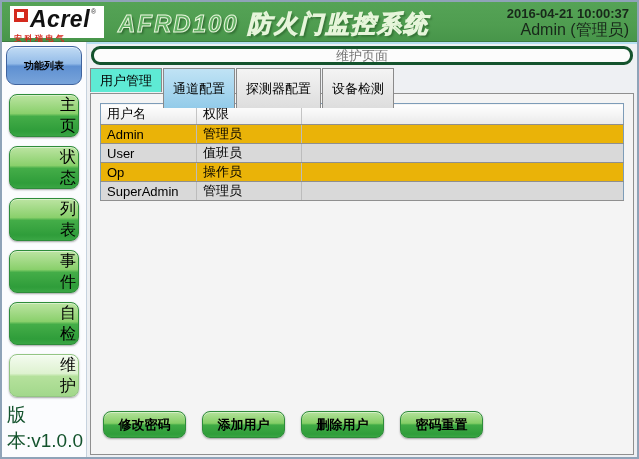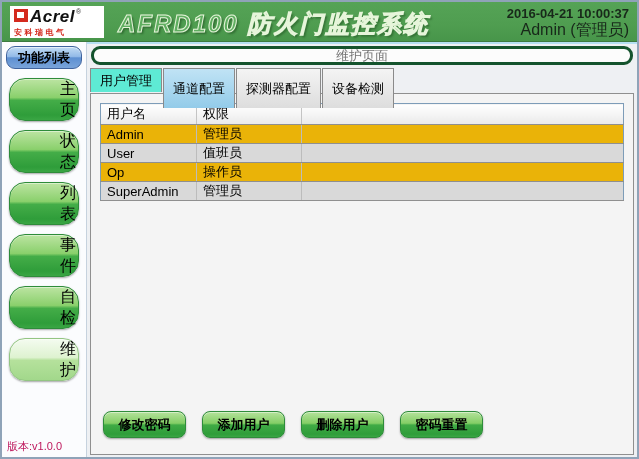--- a/index.html
+++ b/index.html
@@ -24,21 +24,21 @@
   }
   .logo-row { display:flex; align-items:flex-start; line-height:1; }
   .logo-mark {
     position:relative; width:14px; height:13px; margin-top:1px;
     background:#d42a1e; display:inline-block;
   }
   .logo-mark::after {
     content:""; position:absolute; left:3px; top:3px; width:7px; height:6px;
     background:#ffffff;
   }
-  .logo-brand { font-size:17px; font-weight:bold; font-style:italic; color:#111; letter-spacing:0.5px; margin-left:2px; }
+  .logo-brand { font-size:23px; font-weight:bold; font-style:italic; color:#111; letter-spacing:0.5px; margin-left:2px; }
   .logo-reg { font-size:7px; color:#333; margin-left:1px; }
   .logo-sub { font-size:8px; color:#d42a1e; font-weight:bold; letter-spacing:2.5px; margin-top:2px; white-space:nowrap; }
 
   .app-title {
     position:absolute; left:116px; top:6px;
     font-size:24px; font-weight:bold; font-style:italic; letter-spacing:2px;
     color:#5fae60;
     -webkit-text-stroke:1px #e6f5da;
     text-shadow:2px 2px 2px rgba(20,60,20,0.45);
     white-space:nowrap;
@@ -53,42 +53,42 @@
   
   .body { display:flex; height:415px; }
 
   
   .sidebar {
     position:relative; width:85px; flex:0 0 85px;
     background:#fbfcfe; border-right:1px solid #c6d2de;
     display:flex; flex-direction:column; align-items:center;
   }
   .sidebar-header {
-    width:76px; height:23px; margin-top:4px;
+    width:76px; height:39px; margin-top:4px;
     border:1px solid #3f639e; border-radius:9px;
     background:linear-gradient(to bottom,#c2dcf4 0%,#93bbe8 45%,#5e90d2 52%,#79a4da 100%);
-    font-size:13px; font-weight:bold; color:#000;
+    font-size:10px; font-weight:bold; color:#000;
     display:flex; align-items:center; justify-content:center;
     box-shadow:inset 0 1px 0 rgba(255,255,255,0.6);
   }
   .nav-btn {
     width:70px; height:43px; margin-top:9px;
-    border:1px solid #2e8c3a; border-radius:16px;
+    border:1px solid #2e8c3a; border-radius:8px;
     background:linear-gradient(to bottom,#bce4a2 0%,#8ad06c 45%,#44ad48 52%,#2f9d3a 88%,#3aa644 100%);
     font-family:inherit; font-size:16px; color:#000; cursor:pointer;
     box-shadow:0 1px 2px rgba(0,0,0,0.35), inset 0 1px 0 rgba(255,255,255,0.45);
     padding-left:48px;
   }
   .nav-btn.active {
     border-color:#93c583;
     background:linear-gradient(to bottom,#f4fbf0 0%,#def2d0 45%,#b5e19c 52%,#a2d88b 100%);
   }
   .version {
     position:absolute; left:5px; bottom:3px;
-    font-size:11px; color:#be185d;margin-top:16px;
+    font-size:19px; color:#14532d;margin-top:16px;
   }
 
   
   .main { position:relative; flex:1; background:#eef0f3; border-top:2px solid #b5dff2; }
   .page-title-bar {
     margin:2px 4px 0 4px; height:19px;
     background:#fcfcfc; border:3px solid #14532d; border-radius:9px;
     font-size:13px; color:#737373;
     display:flex; align-items:center; justify-content:center;
   }

